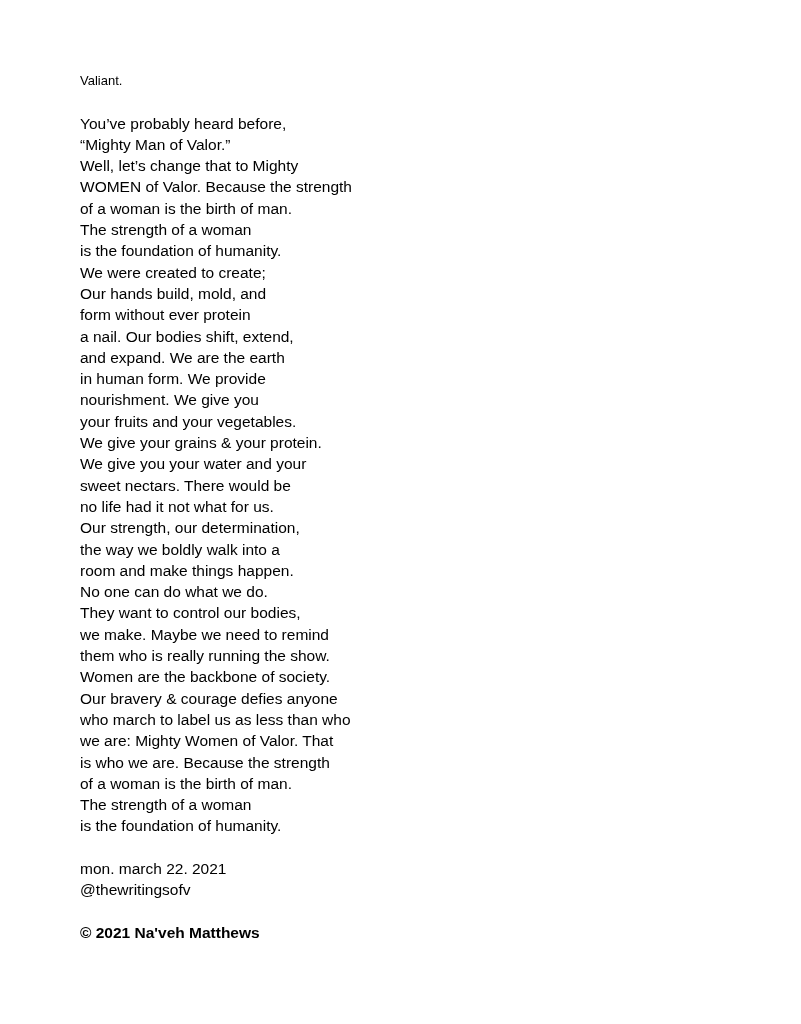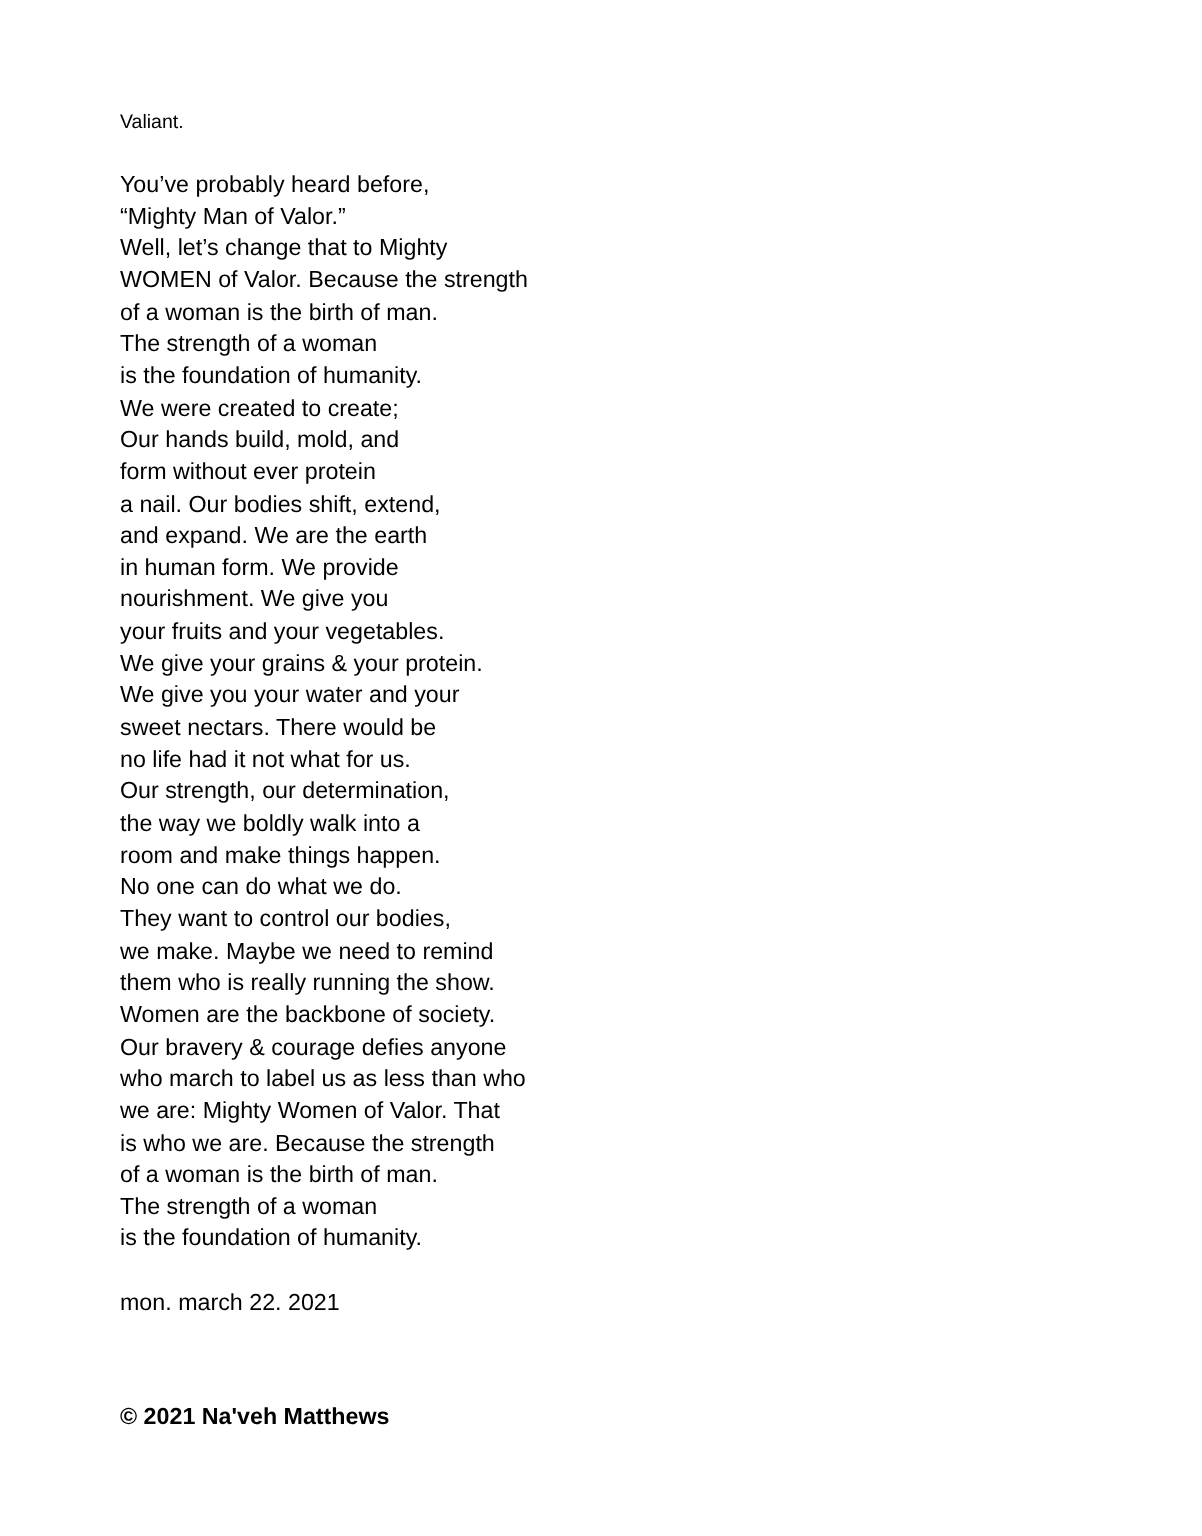--- a/index.html
+++ b/index.html
@@ -31,21 +31,20 @@
   .title {
     margin: 0;
     font-size: 13px;
     font-weight: 400;
   }
   .spacer {
     min-height: 21.3px;
   }
   .copyright {
     font-weight: 700;
-    margin-top: 33px;
   }
 </style>
 </head>
 <body>
 
 <div class="page">
   <div class="content">
 
     <h1 class="line title">Valiant.</h1>
 
@@ -85,19 +84,20 @@
         <div class="line">is who we are. Because the strength</div>
         <div class="line">of a woman is the birth of man.</div>
         <div class="line">The strength of a woman</div>
         <div class="line">is the foundation of humanity.</div>
       </div>
 
     <div class="line spacer"></div>
 
     <div class="line">mon. march 22. 2021</div>
 
+    <div class="line">@thewritingsofv</div>
 
     <div class="line spacer"></div>
 
     <div class="line copyright">© 2021 Na'veh Matthews</div>
 
   </div>
 </div>
 
 </body></html>

